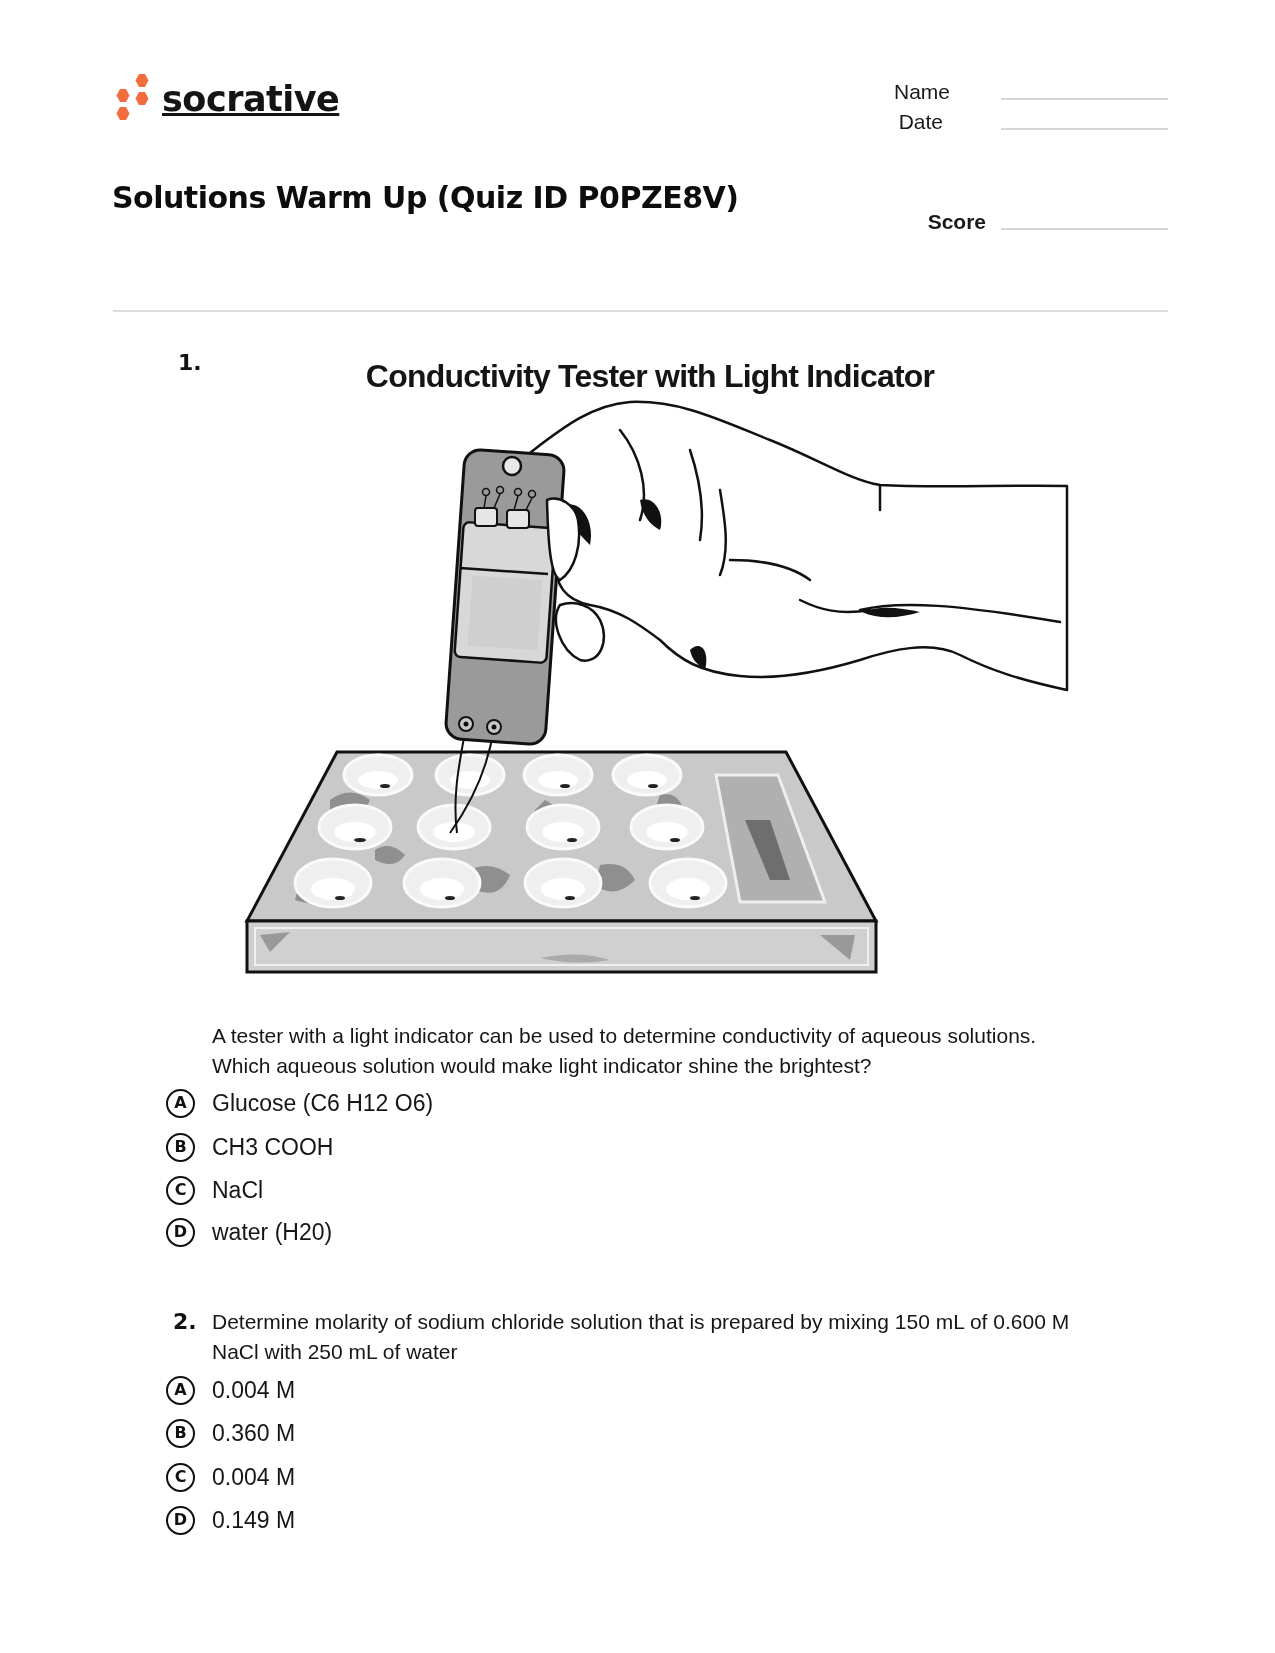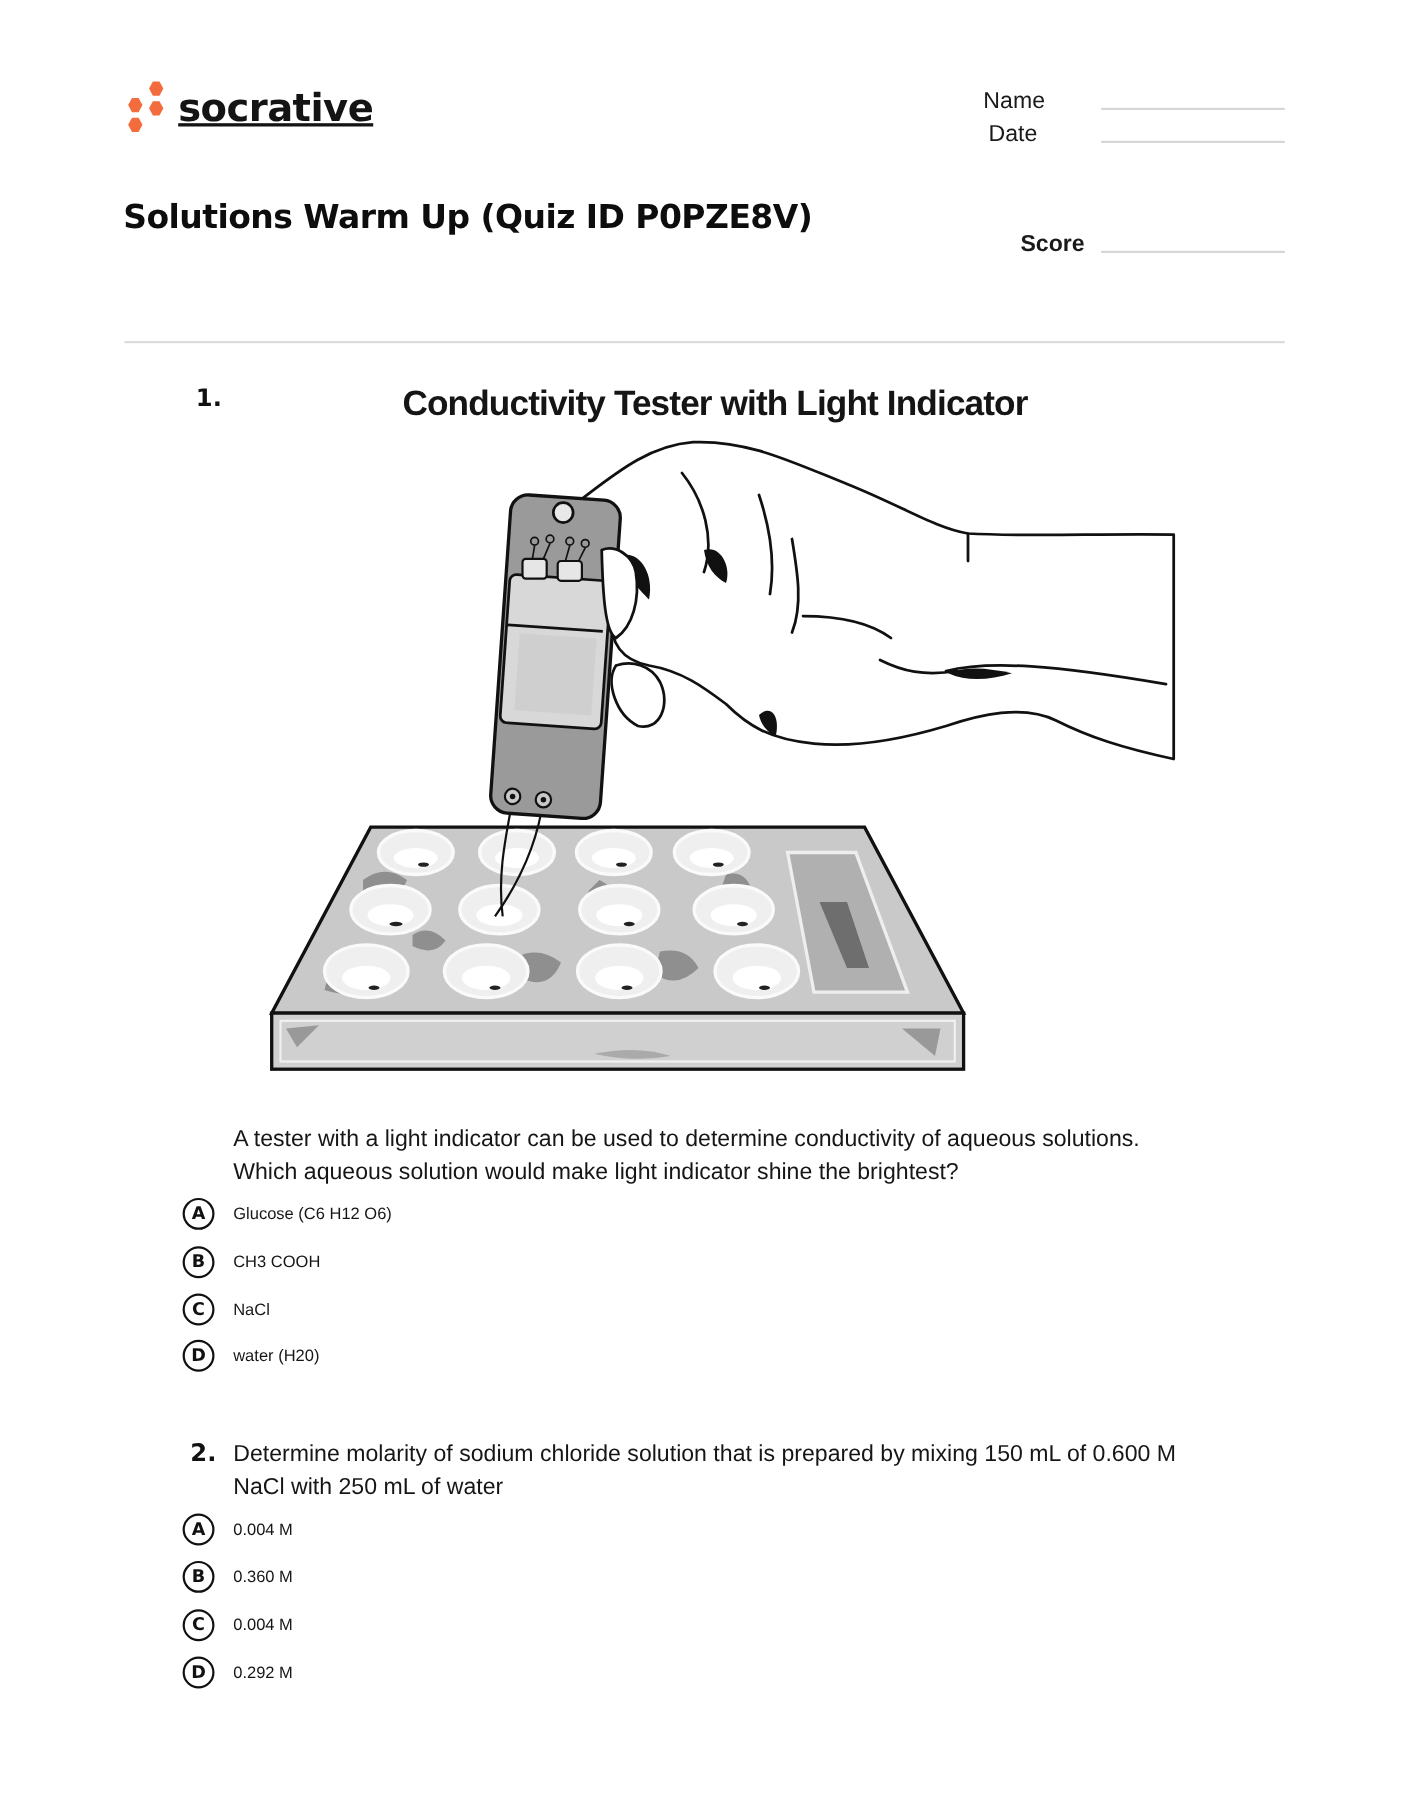--- a/index.html
+++ b/index.html
@@ -49,21 +49,21 @@
       left: 113px; top: 310px; width: 1055px; height: 0;
       border-top: 2px solid #dcdcdc;
     }
 
     .q-number {
       font-family: "DejaVu Sans", sans-serif;
       font-weight: bold; font-size: 22px; line-height: 1; color: #111;
     }
 
     .figure-title {
-      left: 300px; top: 350px; width: 700px; text-align: center;
+      left: 300px; top: 360px; width: 700px; text-align: center;
       font-family: "Liberation Sans", sans-serif;
       font-weight: bold; font-size: 32px; color: #151515;
       letter-spacing: -0.8px; line-height: 1;
     }
 
     .figure { left: 230px; top: 395px; width: 850px; height: 590px; }
 
     .q-text {
       font-size: 21px; line-height: 29.5px; color: #161616;
       width: 920px;
@@ -75,21 +75,21 @@
     }
     .option-badge {
       width: 29px; height: 29px; border-radius: 50%;
       border: 2px solid #111; box-sizing: border-box;
       display: flex; align-items: center; justify-content: center;
       font-family: "DejaVu Sans", sans-serif;
       font-weight: bold; font-size: 16px; line-height: 1; color: #111;
       flex: 0 0 auto;
     }
     .option-text {
-      font-size: 15px; color: #161616; margin-left: 17px; line-height: 1;
+      font-size: 23px; color: #161616; margin-left: 17px; line-height: 1;
       white-space: nowrap;
     }
   </style>
 </head>
 <body>
 
 <div class="abs logo">
   <div class="logo-mark">
     <svg width="50" height="56" viewBox="0 0 50 56">
       <g fill="#F36C3D">
@@ -300,14 +300,14 @@
 <div class="option" style="top:1417px;">
   <span class="option-badge">B</span>
   <span class="option-text">0.360 M</span>
 </div>
 <div class="option" style="top:1461px;">
   <span class="option-badge">C</span>
   <span class="option-text">0.004 M</span>
 </div>
 <div class="option" style="top:1504px;">
   <span class="option-badge">D</span>
-  <span class="option-text">0.292 M</span>
+  <span class="option-text">0.149 M</span>
 </div>
 
 </body></html>

